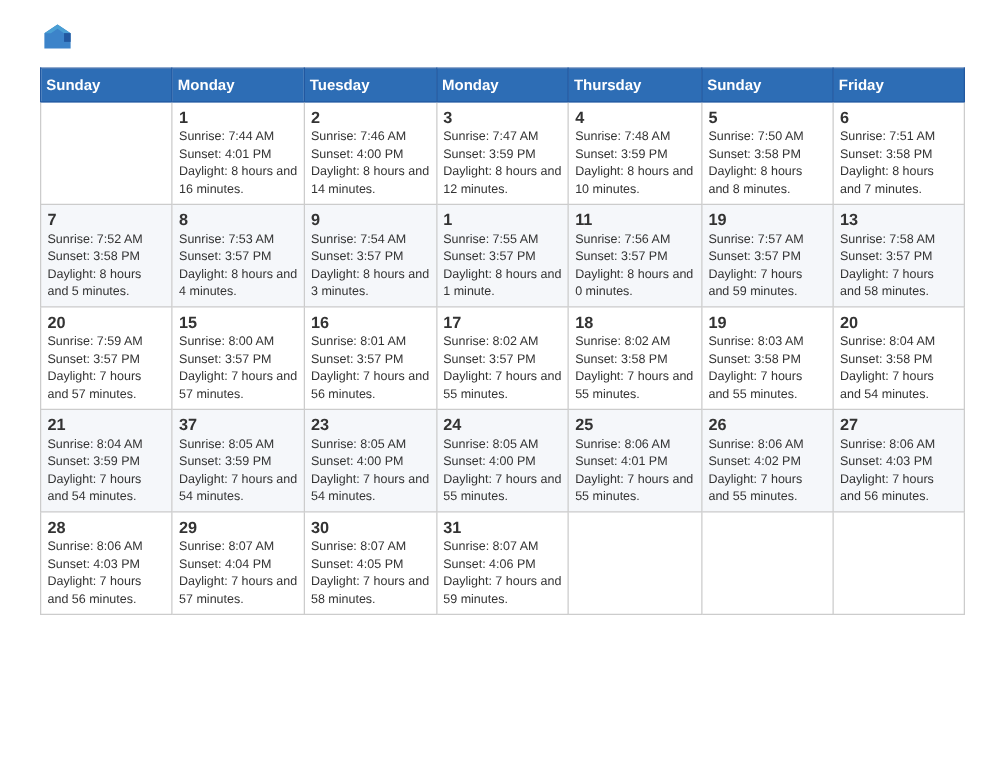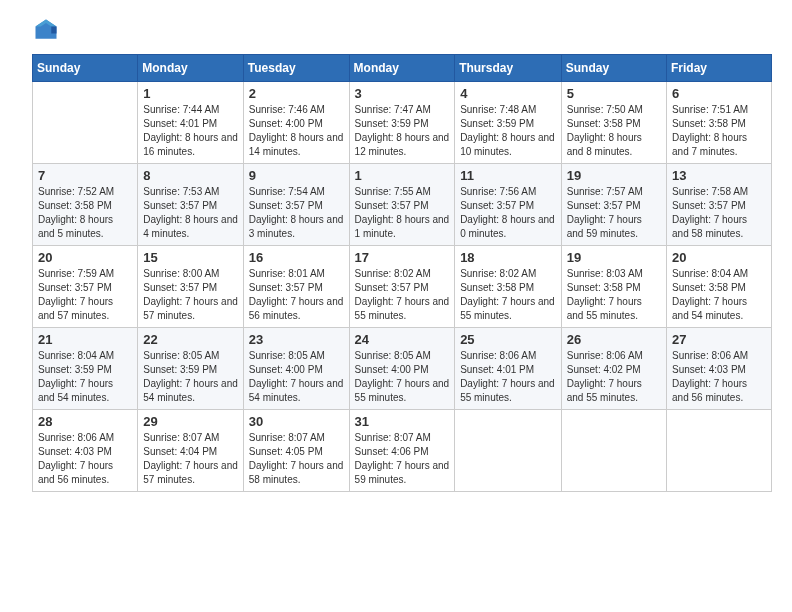--- a/index.html
+++ b/index.html
@@ -222,21 +222,21 @@
             <span class="day-number">20</span>
             <div class="day-detail">Sunrise: 8:04 AM<br>Sunset: 3:58 PM<br>Daylight: 7 hours and 54 minutes.</div>
           </td>
         </tr>
         <tr>
           <td>
             <span class="day-number">21</span>
             <div class="day-detail">Sunrise: 8:04 AM<br>Sunset: 3:59 PM<br>Daylight: 7 hours and 54 minutes.</div>
           </td>
           <td>
-            <span class="day-number">22</span>
+            <span class="day-number">37</span>
             <div class="day-detail">Sunrise: 8:05 AM<br>Sunset: 3:59 PM<br>Daylight: 7 hours and 54 minutes.</div>
           </td>
           <td>
             <span class="day-number">23</span>
             <div class="day-detail">Sunrise: 8:05 AM<br>Sunset: 4:00 PM<br>Daylight: 7 hours and 54 minutes.</div>
           </td>
           <td>
             <span class="day-number">24</span>
             <div class="day-detail">Sunrise: 8:05 AM<br>Sunset: 4:00 PM<br>Daylight: 7 hours and 55 minutes.</div>
           </td>

